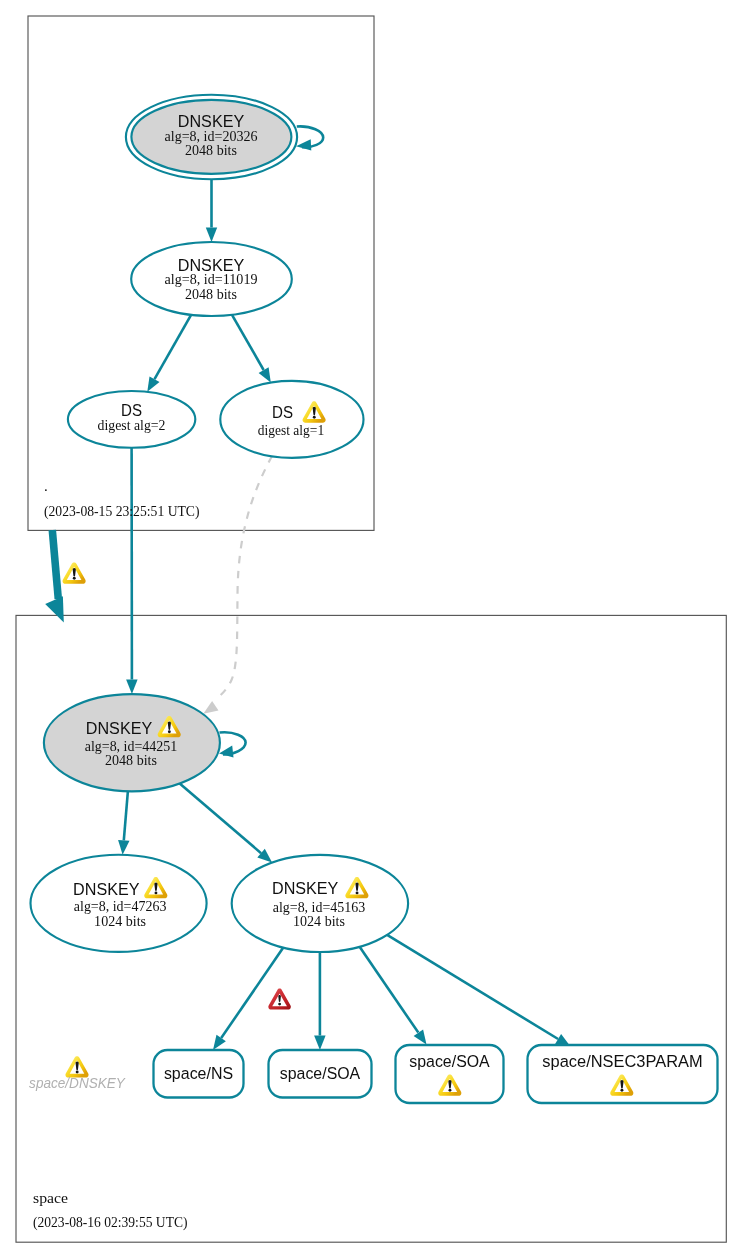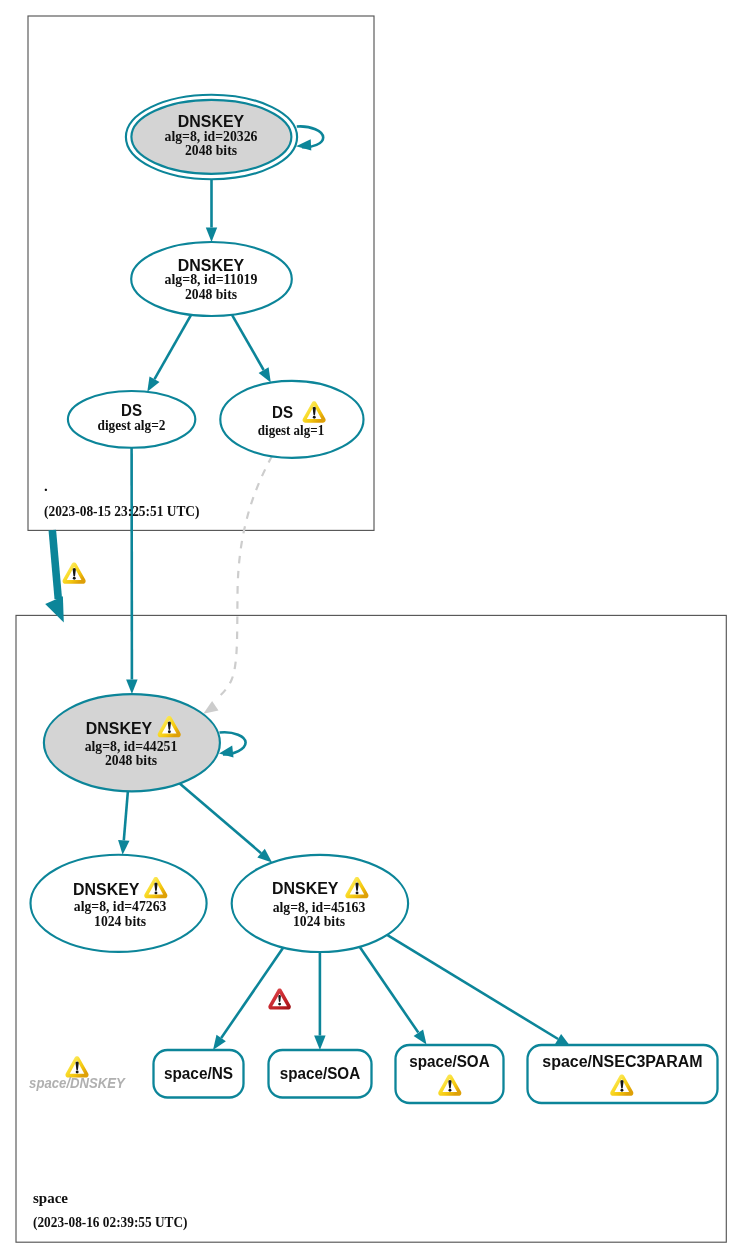--- a/index.html
+++ b/index.html
@@ -1,17 +1,17 @@
 <!DOCTYPE html>
 <html><head>
 <meta charset="utf-8">
 <style>
   html,body{margin:0;padding:0;background:#ffffff;}
   body{width:743px;height:1259px;overflow:hidden;font-family:"Liberation Sans",sans-serif;}
-  #stage{position:relative;width:743px;height:1259px;background:#fff;font-weight:bold;}
+  #stage{position:relative;width:743px;height:1259px;background:#fff;}
   svg#canvas{display:block;position:absolute;top:0;left:0;}
   text{paint-order:stroke;}
   .t-sans{font-family:"Liberation Sans",sans-serif;font-size:17.2px;fill:#101010;}
   .t-serif{font-family:"Liberation Serif",serif;font-size:14.4px;fill:#101010;}
   .t-zone{font-family:"Liberation Serif",serif;font-size:15px;fill:#101010;}
   .t-zone-ts{font-family:"Liberation Serif",serif;font-size:14px;fill:#101010;}
   .t-orphan{font-family:"Liberation Sans",sans-serif;font-style:italic;font-size:15px;fill:#b0b0b0;}
   .zonebox{fill:none;stroke:#565656;stroke-width:1.15;}
   .ell{stroke:#0c8599;stroke-width:2.15;}
   .ell-secure{fill:#d4d4d4;}

